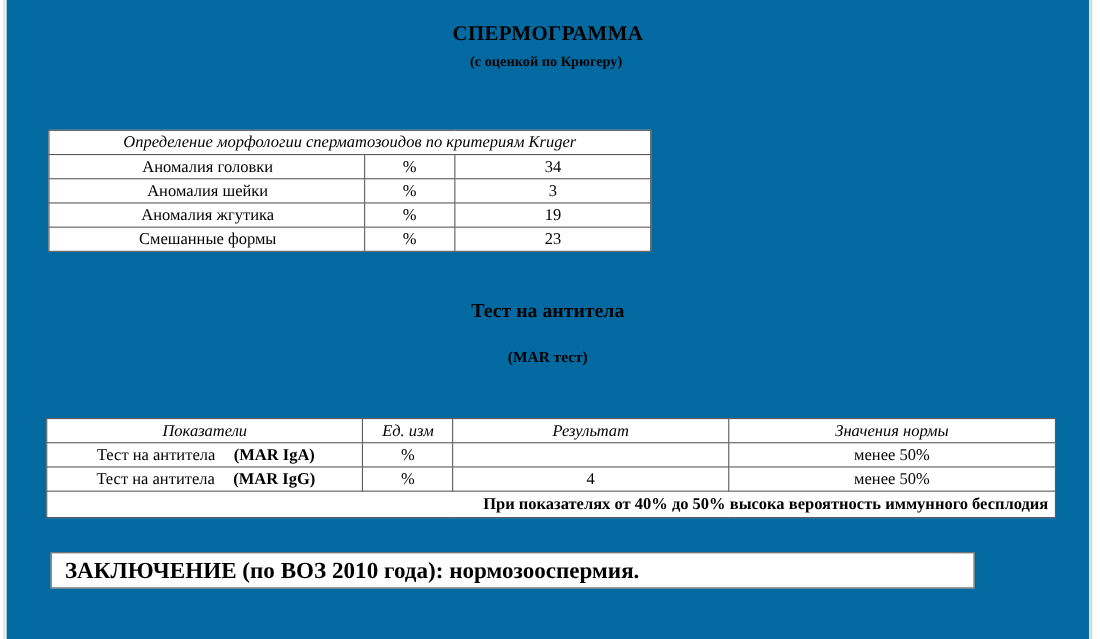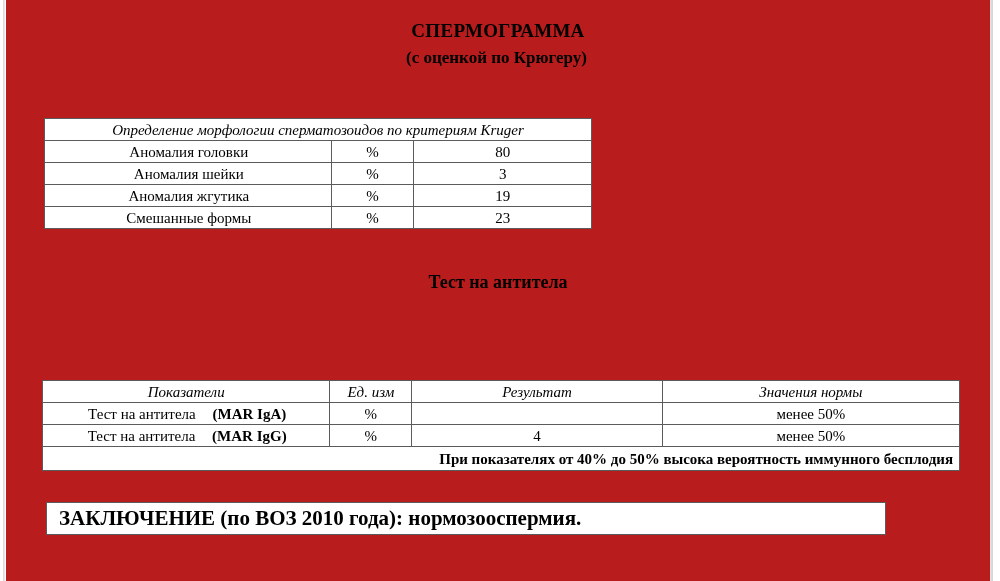--- a/index.html
+++ b/index.html
@@ -35,42 +35,42 @@
     width: 3px;
     height: 581px;
     background: linear-gradient(to right, #e4e4e4, #d2d2d2);
   }
   .sheet {
     position: absolute;
     top: 0;
     left: 6px;
     width: 984px;
     height: 581px;
-    background: #b91c1c;
+    background: #0369a1;
   }
 
   
   .doc-title {
     position: absolute;
     left: 0;
     top: 20px;
     width: 984px;
     text-align: center;
     font-weight: bold;
     font-size: 19px;
     letter-spacing: 0.3px;
   }
   .doc-subtitle {
     position: absolute;
     left: 0;
     top: 48px;
     width: 981px;
     text-align: center;
     font-weight: bold;
-    font-size: 17px;
+    font-size: 13px;
   }
   .section-title {
     position: absolute;
     left: 0;
     top: 272px;
     width: 984px;
     text-align: center;
     font-weight: bold;
     font-size: 18px;
   }
@@ -197,41 +197,42 @@
         <col class="col-unit">
         <col class="col-val">
       </colgroup>
       <tbody>
         <tr>
           <td class="hdr-italic" colspan="3">Определение морфологии сперматозоидов по критериям Kruger</td>
         </tr>
         <tr>
           <td class="c-left name-cell">Аномалия головки</td>
           <td class="c-center">%</td>
-          <td class="c-center">80</td>
+          <td class="c-center">34</td>
         </tr>
         <tr>
           <td class="c-left name-cell">Аномалия шейки</td>
           <td class="c-center">%</td>
           <td class="c-center">3</td>
         </tr>
         <tr>
           <td class="c-left name-cell">Аномалия жгутика</td>
           <td class="c-center">%</td>
           <td class="c-center">19</td>
         </tr>
         <tr>
           <td class="c-left name-cell">Смешанные формы</td>
           <td class="c-center">%</td>
           <td class="c-center">23</td>
         </tr>
       </tbody>
     </table>
 
     <div class="section-title">Тест на антитела</div>
+    <div class="section-subtitle">(MAR тест)</div>
 
     <table class="doc-table" id="table-mar">
       <colgroup>
         <col class="col-ind">
         <col class="col-unit">
         <col class="col-res">
         <col class="col-norm">
       </colgroup>
       <tbody>
         <tr>

